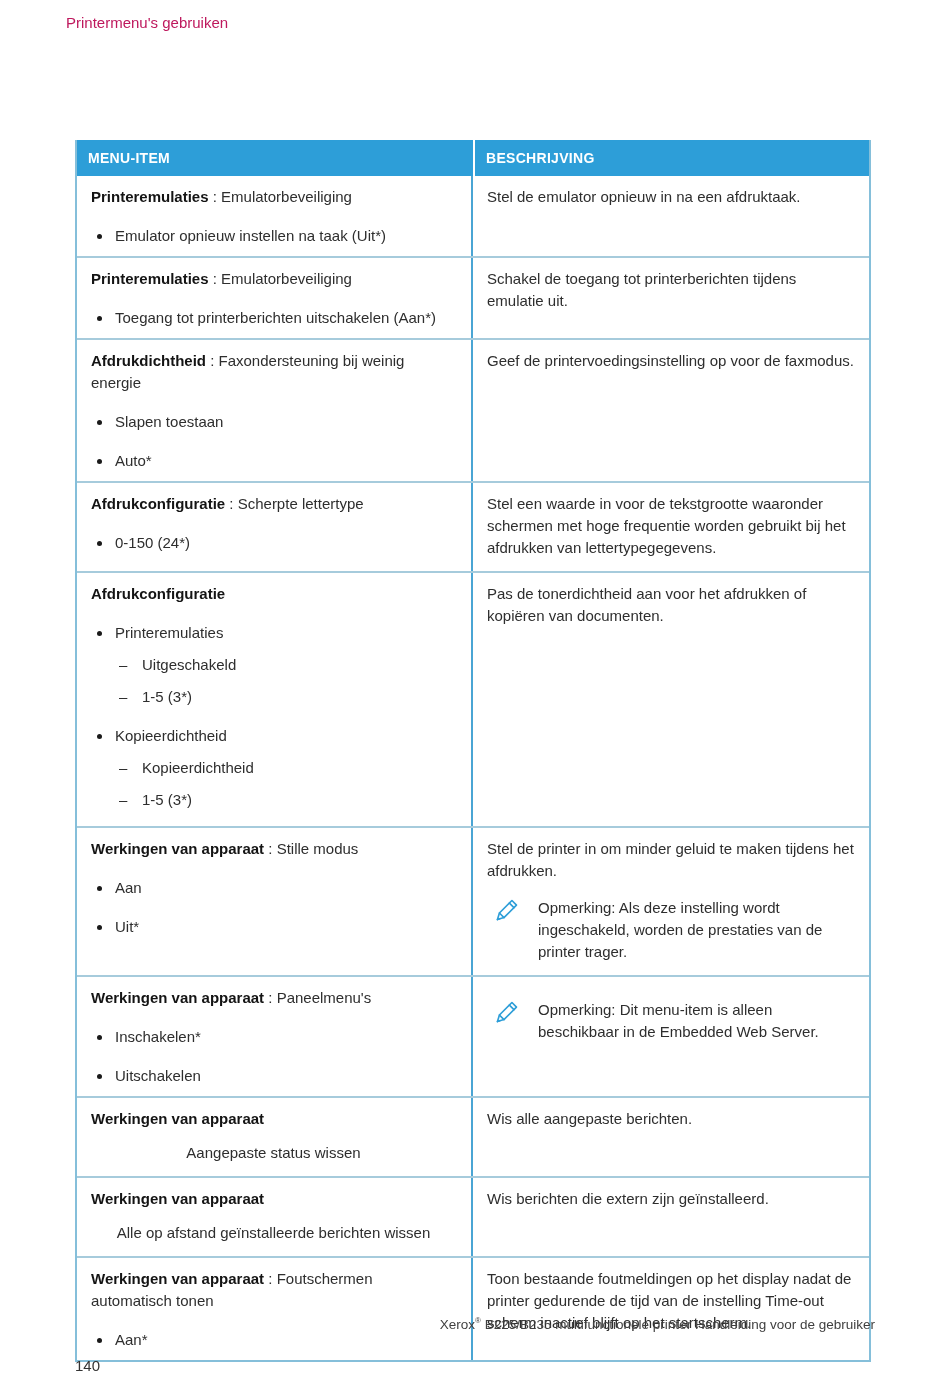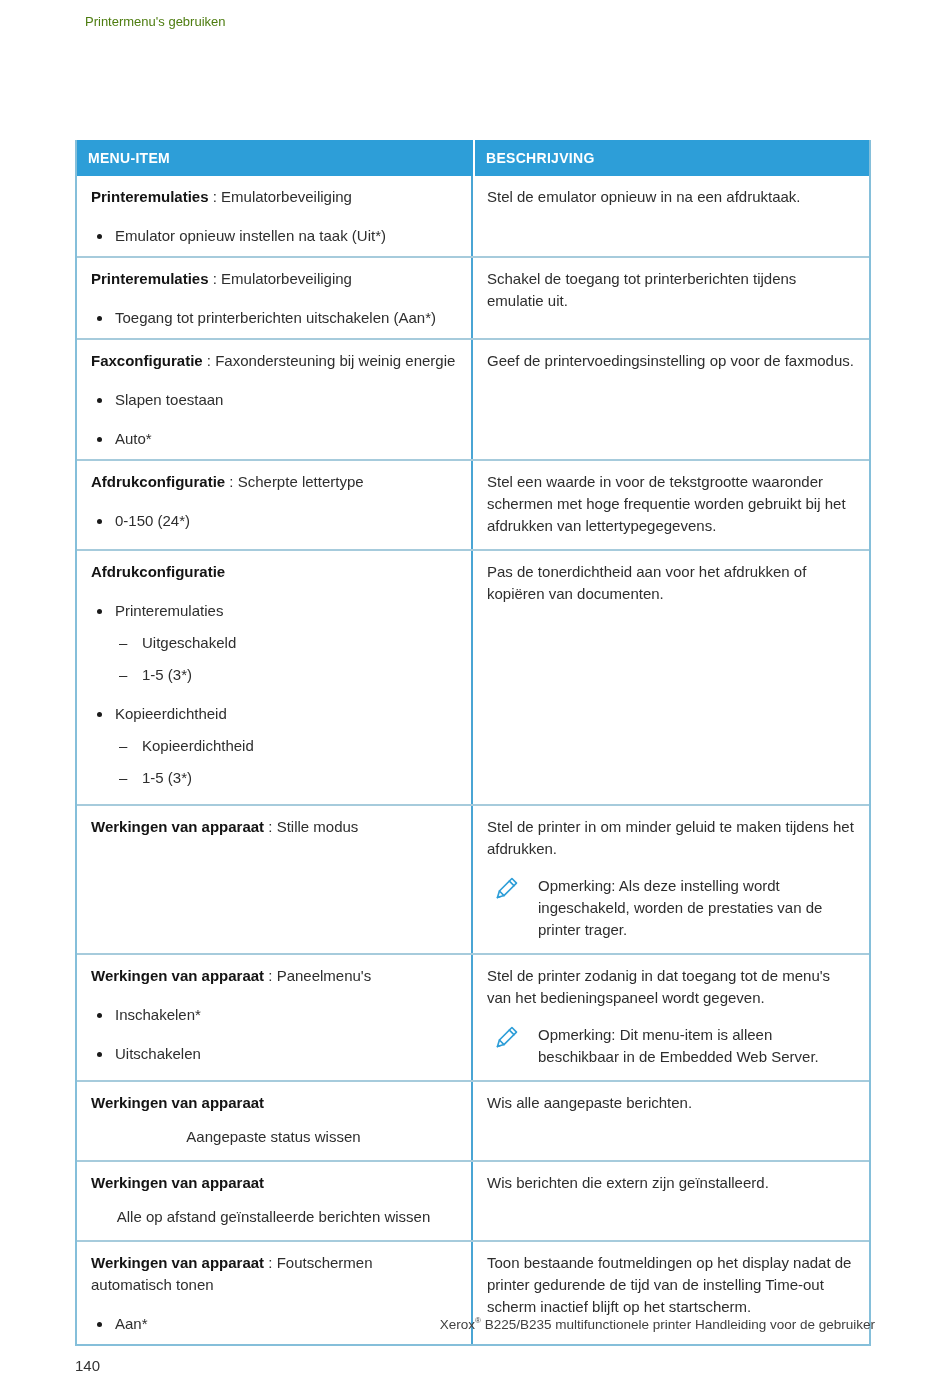--- a/index.html
+++ b/index.html
@@ -2,21 +2,21 @@
 <html><head>
 <meta charset="utf-8">
 <style>
   html,body{margin:0;padding:0;}
   body{
     width:950px;height:1387px;background:#ffffff;position:relative;
     font-family:"Liberation Sans","DejaVu Sans",sans-serif;color:#2e2e2e;
     overflow:hidden;
   }
   .running-header{
-    position:absolute;top:14px;left:85px;font-size:13px;color:#4d7c0f;
+    position:absolute;top:14px;left:66px;font-size:15px;color:#be185d;
   }
   .ptable{
     position:absolute;top:140px;left:75px;width:796px;
     border:2px solid #85bfda;border-top:none;box-sizing:border-box;
   }
   .thead{display:flex;background:#2d9ed8;height:36px;margin:-0px -0px 0 -0px;}
   .th{
     width:50%;box-sizing:border-box;display:flex;align-items:center;
     color:#ffffff;font-weight:bold;font-size:14px;letter-spacing:.3px;
     padding-left:11px;
@@ -74,21 +74,21 @@
           <ul class="blist">
             <li class="bitem"><span>Toegang tot printerberichten uitschakelen (Aan*)</span></li>
           </ul>
         </div>
         <div class="cell desc">
           <p class="dpara">Schakel de toegang tot printerberichten tijdens emulatie uit.</p>
         </div>
       </div>
       <div class="trow">
         <div class="cell menu">
-          <p class="mtitle"><strong>Faxconfiguratie</strong><span> : Faxondersteuning bij weinig energie</span></p>
+          <p class="mtitle"><strong>Afdrukdichtheid</strong><span> : Faxondersteuning bij weinig energie</span></p>
           <ul class="blist">
             <li class="bitem"><span>Slapen toestaan</span></li>
             <li class="bitem"><span>Auto*</span></li>
           </ul>
         </div>
         <div class="cell desc">
           <p class="dpara">Geef de printervoedingsinstelling op voor de faxmodus.</p>
         </div>
       </div>
       <div class="trow">
@@ -116,20 +116,24 @@
               </ul></li>
           </ul>
         </div>
         <div class="cell desc">
           <p class="dpara">Pas de tonerdichtheid aan voor het afdrukken of kopiëren van documenten.</p>
         </div>
       </div>
       <div class="trow">
         <div class="cell menu">
           <p class="mtitle"><strong>Werkingen van apparaat</strong><span> : Stille modus</span></p>
+          <ul class="blist">
+            <li class="bitem"><span>Aan</span></li>
+            <li class="bitem"><span>Uit*</span></li>
+          </ul>
         </div>
         <div class="cell desc">
           <p class="dpara">Stel de printer in om minder geluid te maken tijdens het afdrukken.</p>
           <div class="note">
             <span class="nicon"><svg viewBox="0 0 32 32" width="29" height="29" fill="none" stroke="#2d9ed8" stroke-width="1.8" stroke-linecap="round" stroke-linejoin="round">
                 <path d="M6 26l2.2-7.2L22 5l5 5-13.8 13.8L6 26z"></path>
                 <path d="M19.2 7.8l5 5"></path>
                 <path d="M8.2 18.8l5 5"></path>
                 <path d="M6 26l2.6-1"></path>
               </svg></span>
@@ -139,21 +143,20 @@
       </div>
       <div class="trow">
         <div class="cell menu">
           <p class="mtitle"><strong>Werkingen van apparaat</strong><span> : Paneelmenu's</span></p>
           <ul class="blist">
             <li class="bitem"><span>Inschakelen*</span></li>
             <li class="bitem"><span>Uitschakelen</span></li>
           </ul>
         </div>
         <div class="cell desc">
-          <p class="dpara">Stel de printer zodanig in dat toegang tot de menu's van het bedieningspaneel wordt gegeven.</p>
           <div class="note">
             <span class="nicon"><svg viewBox="0 0 32 32" width="29" height="29" fill="none" stroke="#2d9ed8" stroke-width="1.8" stroke-linecap="round" stroke-linejoin="round">
                 <path d="M6 26l2.2-7.2L22 5l5 5-13.8 13.8L6 26z"></path>
                 <path d="M19.2 7.8l5 5"></path>
                 <path d="M8.2 18.8l5 5"></path>
                 <path d="M6 26l2.6-1"></path>
               </svg></span>
             <p class="ntext">Opmerking: Dit menu-item is alleen beschikbaar in de Embedded Web Server.</p>
           </div>
         </div>

